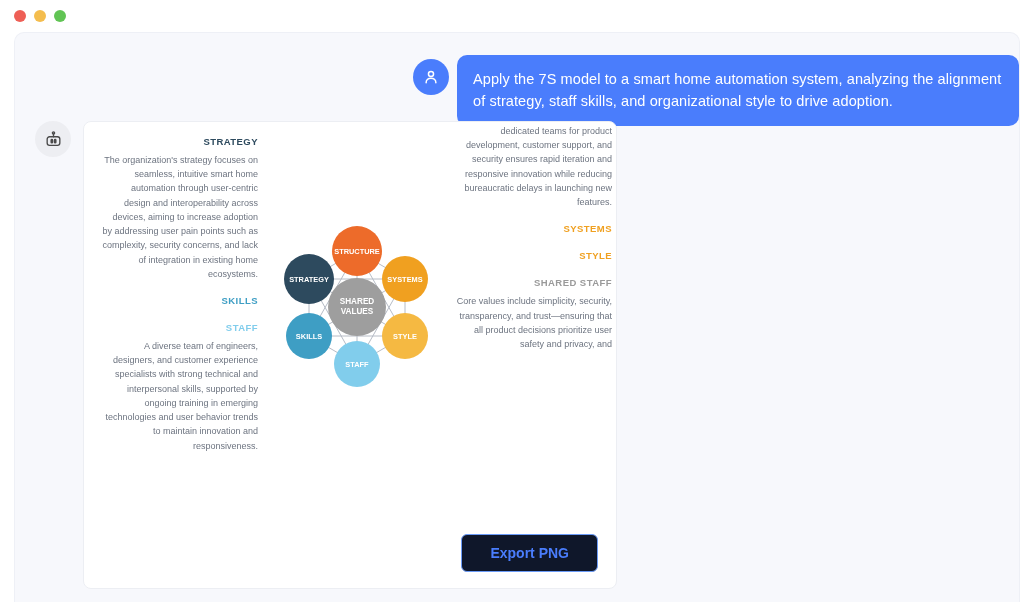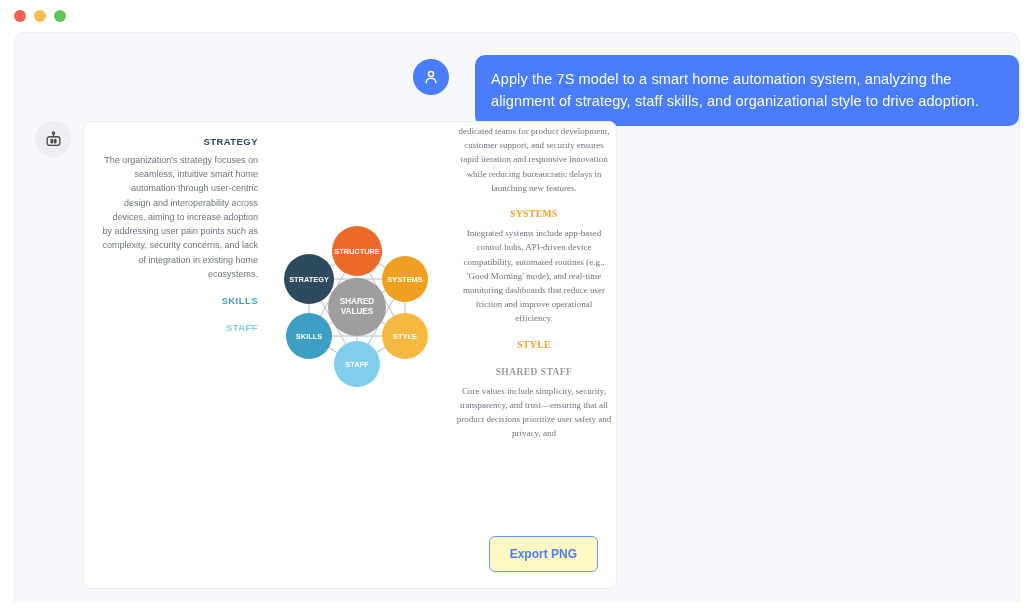--- a/index.html
+++ b/index.html
@@ -41,21 +41,21 @@
     border-radius: 10px 10px 0 0;
     border: 1px solid #eef0f6;
     border-bottom: none;
     overflow: hidden;
   }
 
   
   .msg-user {
     position: absolute;
     left: 398px; top: 22px;
-    display: flex; align-items: flex-start; gap: 26px;
+    display: flex; align-items: flex-start; gap: 8px;
   }
   .avatar-user {
     width: 36px; height: 36px; border-radius: 50%;
     background: #4a7dfc;
     display: flex; align-items: center; justify-content: center;
     flex: 0 0 36px;
     margin-top: 4px;
   }
   .bubble-user {
     max-width: 566px;
@@ -101,21 +101,21 @@
 
   .col {
     width: 160px;
     flex: 0 0 160px;
     font-size: 9px;
     line-height: 1.58;
     color: #6d7480;
     padding-top: 12px;
   }
   .col-left { text-align: right; padding-right: 4px; }
-  .col-right { text-align: center; padding-left: 4px; margin-top: -10px; font-family: Liberation Serif, serif; }
+  .col-right { text-align: right; padding-left: 4px; margin-top: -10px; }
 
   .s-head {
     font-size: 9.5px;
     font-weight: bold;
     letter-spacing: 0.45px;
     margin-bottom: 4px;
     margin-top: 12px;
   }
   .col .s-head:first-child { margin-top: 0; }
   .s-body { margin-bottom: 2px; }
@@ -127,26 +127,26 @@
     justify-content: center;
     padding-top: 98px;
   }
 
   .export-row {
     position: absolute;
     right: 18px; bottom: 16px;
     z-index: 5;
   }
   .btn-export {
-    background: #fef9c3;
+    background: #0f172a;
     border: 1px solid #6b9bf7;
     color: #4a7dfc;
-    font-size: 12px;
+    font-size: 14px;
     font-weight: bold;
-    padding: 10px 20px;
+    padding: 10px 28px;
     border-radius: 6px;
     cursor: pointer;
     font-family: "Liberation Sans", sans-serif;
   }
 
   
   .node-label { font-family: "Liberation Sans", sans-serif; font-weight: bold; fill: #ffffff; }
 </style>
 </head>
 <body>
@@ -187,20 +187,21 @@
       <div class="card">
         <div class="card-inner">
 
           <div class="col col-left">
             <div class="s-head" style="color:#2d4a5e">STRATEGY</div>
             <div class="s-body">The organization's strategy focuses on seamless, intuitive smart home automation through user-centric design and interoperability across devices, aiming to increase adoption by addressing user pain points such as complexity, security concerns, and lack of integration in existing home ecosystems.</div>
 
             <div class="s-head" style="color:#3e9ec4">SKILLS</div>
 
             <div class="s-head" style="color:#81cdec">STAFF</div>
+            <div class="s-body">A diverse team of engineers, designers, and customer experience specialists with strong technical and interpersonal skills, supported by ongoing training in emerging technologies and user behavior trends to maintain innovation and responsiveness.</div>
           </div>
 
           <div class="diagram-wrap">
             <svg width="190" height="200" viewBox="0 0 190 200">
               <g stroke="#b6bcc6" stroke-width="1" fill="none">
 
                 <line x1="95" y1="31" x2="143" y2="59"></line>
                 <line x1="143" y1="59" x2="143" y2="116"></line>
                 <line x1="143" y1="116" x2="95" y2="144"></line>
                 <line x1="95" y1="144" x2="47" y2="116"></line>
@@ -240,21 +241,20 @@
 
               <circle cx="47" cy="59" r="25" fill="#2d4a5e"></circle>
               <text class="node-label" x="47" y="62" text-anchor="middle" font-size="7.4">STRATEGY</text>
             </svg>
           </div>
 
           <div class="col col-right">
             <div class="s-body">dedicated teams for product development, customer support, and security ensures rapid iteration and responsive innovation while reducing bureaucratic delays in launching new features.</div>
 
             <div class="s-head" style="color:#f0a020">SYSTEMS</div>
-            <div class="s-body">Integrated systems include app-based control hubs, API-driven device compatibility, automated routines (e.g., 'Good Morning' mode), and real-time monitoring dashboards that reduce user friction and improve operational efficiency.</div>
 
             <div class="s-head" style="color:#f0a020">STYLE</div>
 
             <div class="s-head" style="color:#9a9a9a">SHARED STAFF</div>
             <div class="s-body">Core values include simplicity, security, transparency, and trust—ensuring that all product decisions prioritize user safety and privacy, and</div>
           </div>
 
         </div>
 
         <div class="export-row">

